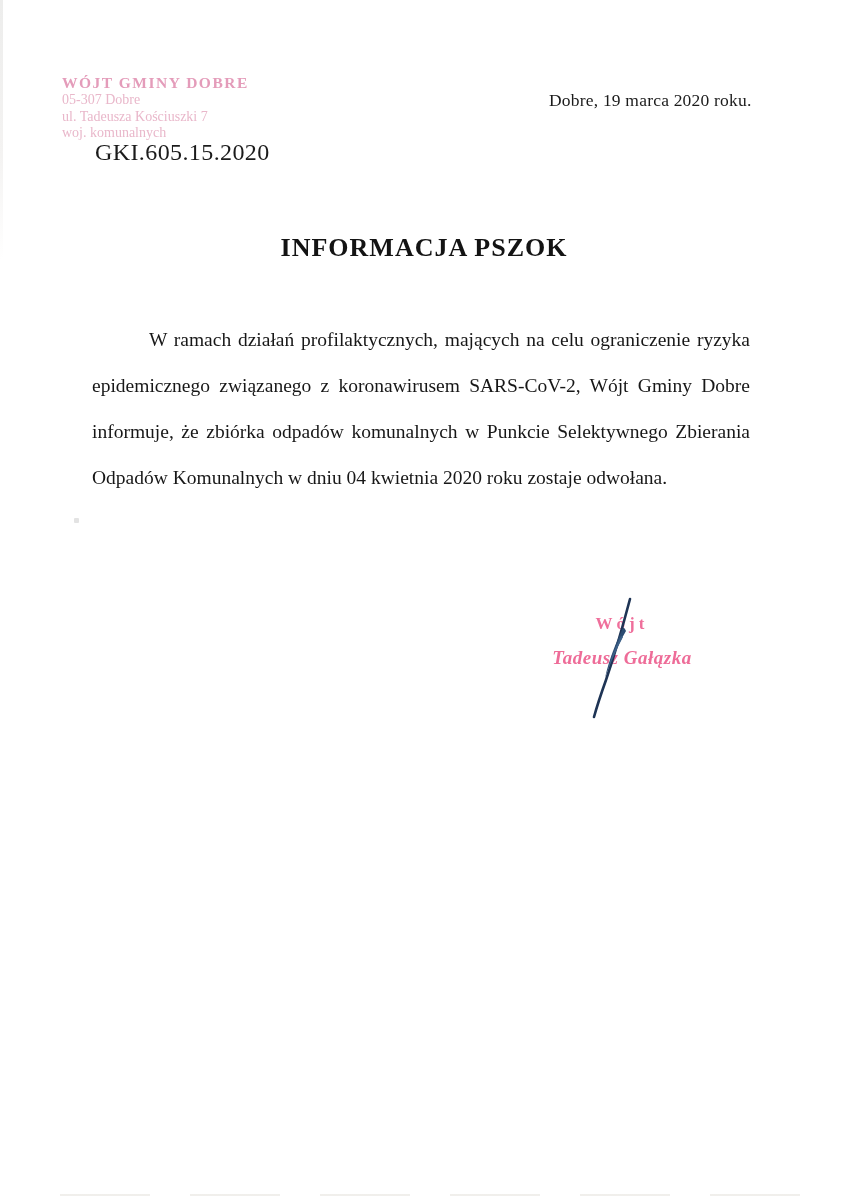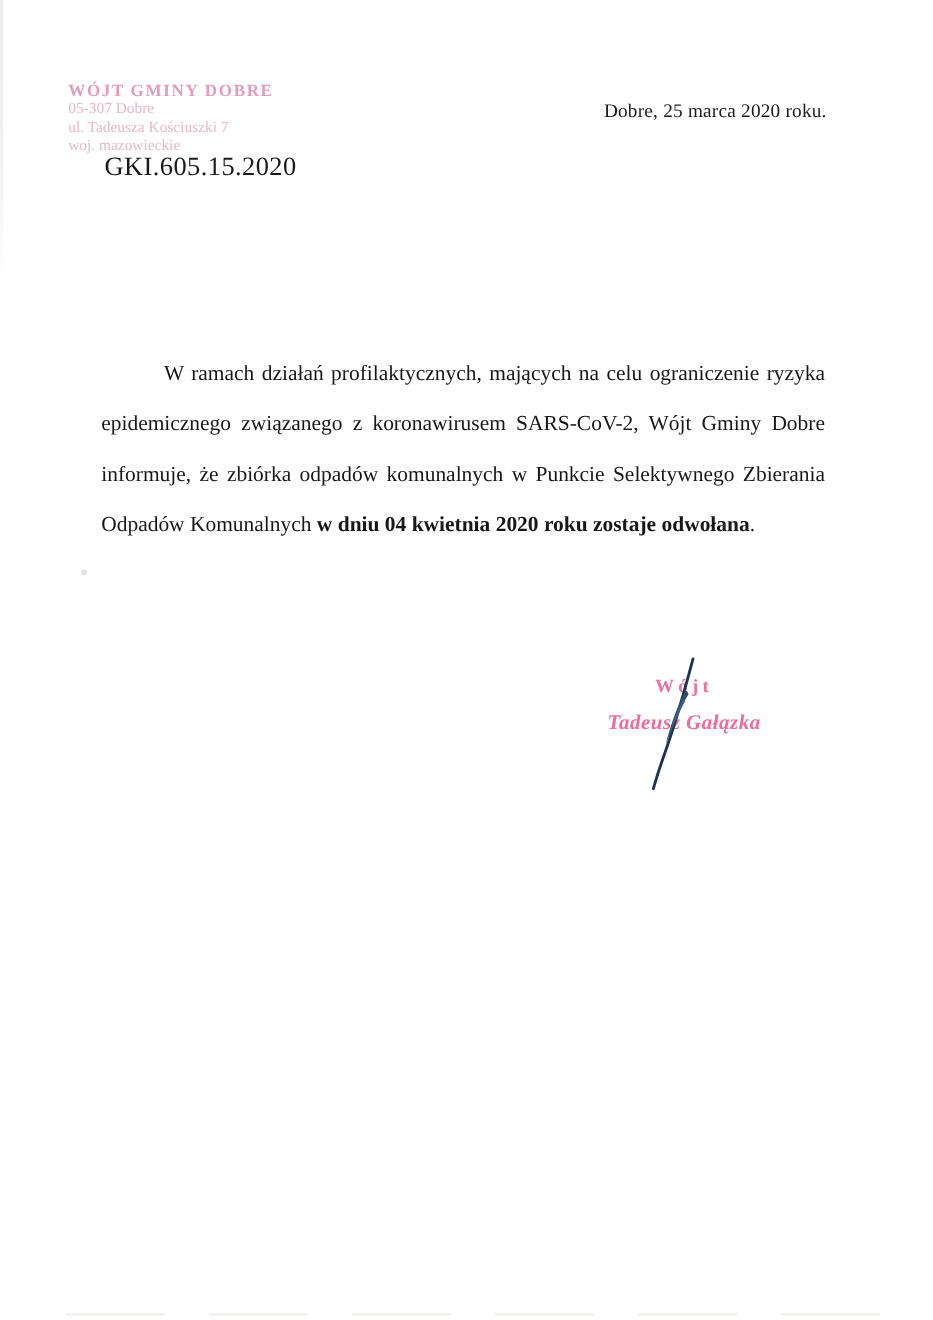--- a/index.html
+++ b/index.html
@@ -72,21 +72,21 @@
     letter-spacing: 1px; color: #131313;
   }
 
   .body-par {
     position: absolute; left: 92px; top: 317px;
     width: 658px;
     font-size: 19.5px; line-height: 46px;
     text-align: justify; text-indent: 57px;
     color: #171717;
   }
-  .body-par .bold { font-weight: bold; margin-top: 15px; }
+  .body-par .bold { font-weight: normal; margin-top: 15px; }
 
   
   .sig-block {
     position: absolute; left: 540px; top: 614px;
     width: 164px; text-align: center;
     user-select: none;
   }
   .sig-title {
     font-size: 17px; font-weight: bold;
     letter-spacing: 4px;
@@ -112,27 +112,28 @@
 <div class="page">
 
   <div class="edge-left"></div>
   <div class="edge-bottom"></div>
   <div class="speck"></div>
 
   <div class="stamp">
     <div class="stamp-line1">WÓJT GMINY DOBRE</div>
     <div class="stamp-small">05-307 Dobre</div>
     <div class="stamp-small">ul. Tadeusza Kościuszki 7</div>
-    <div class="stamp-small">woj. mazowieckie</div>
+    <div class="stamp-small">woj. komunalnych</div>
   </div>
 
-  <div class="date-line">Dobre, 25 marca 2020 roku.</div>
+  <div class="date-line">Dobre, 19 marca 2020 roku.</div>
 
   <div class="ref-number">GKI.605.15.2020</div>
 
+  <div class="doc-title">INFORMACJA PSZOK</div>
 
   <p class="body-par"><span>W ramach działań profilaktycznych, mających na celu ograniczenie ryzyka epidemicznego związanego z koronawirusem SARS-CoV-2, Wójt Gminy Dobre informuje, że zbiórka odpadów komunalnych w Punkcie Selektywnego Zbierania Odpadów Komunalnych </span><span class="bold">w dniu 04 kwietnia 2020 roku zostaje odwołana</span><span>.</span></p>
 
   <div class="sig-block">
     <div class="sig-title">Wójt</div>
     <div class="sig-name">Tadeusz Gałązka</div>
   </div>
 
   <svg class="sig-ink" viewBox="0 0 54 124" xmlns="http://www.w3.org/2000/svg" aria-hidden="true">
     <path d="M 44 3 C 39 22, 31 52, 20 84 C 15 98, 11 110, 8 121" fill="none" stroke="#1e3455" stroke-width="2.6" stroke-linecap="round"></path>

